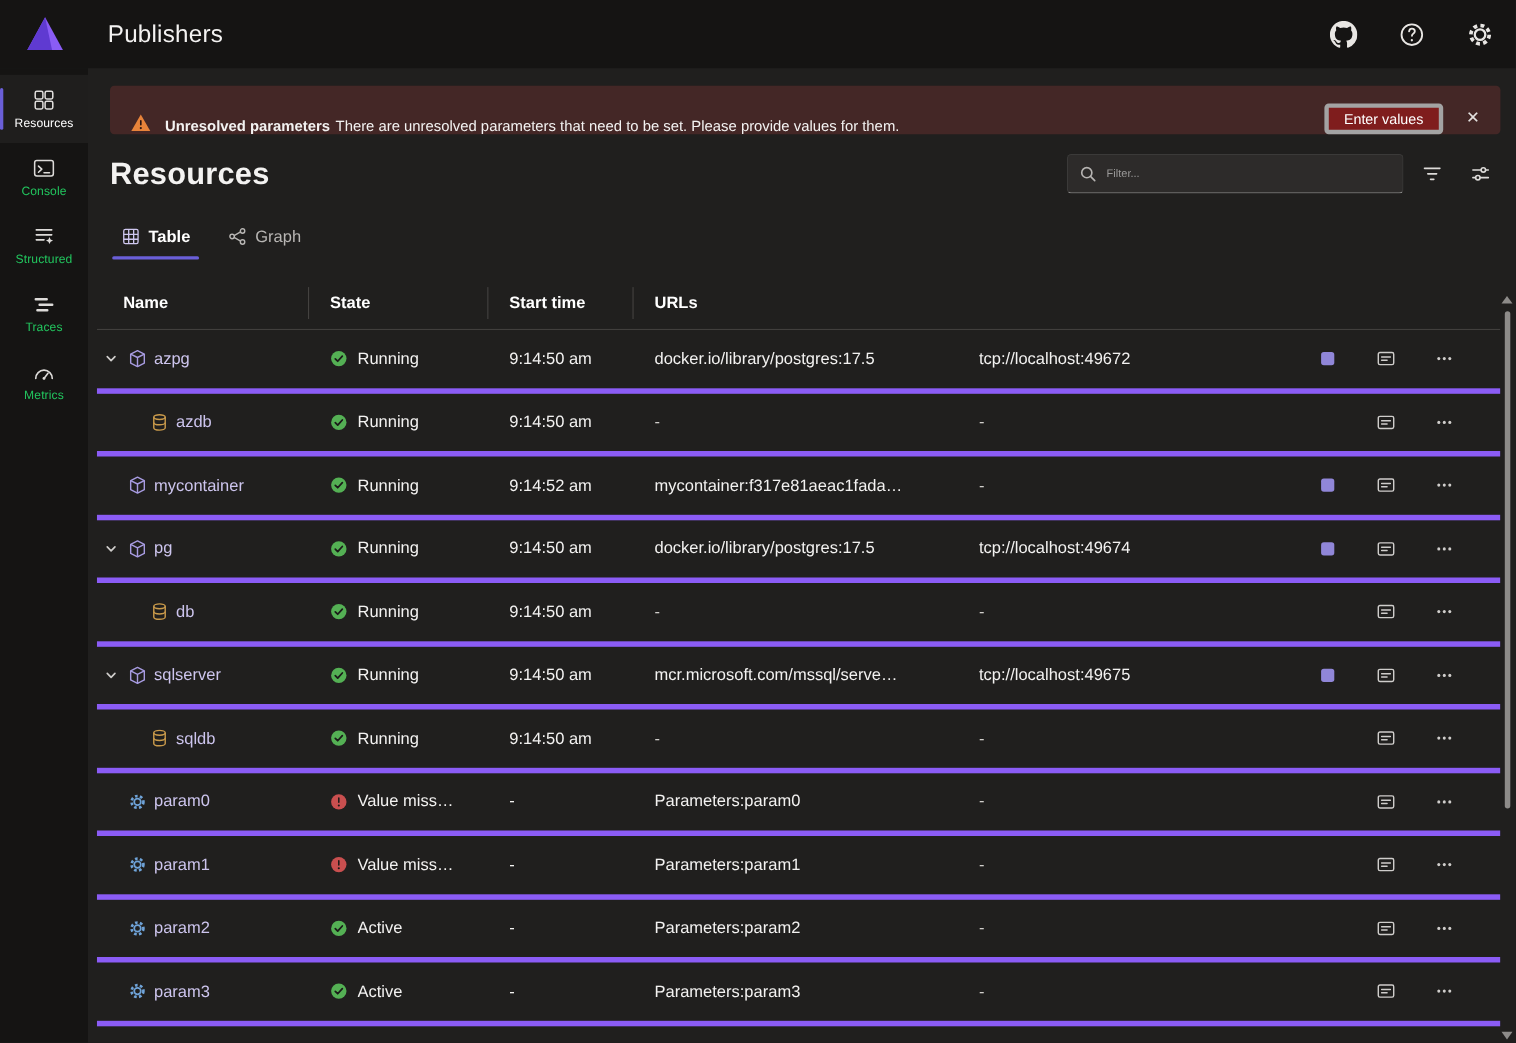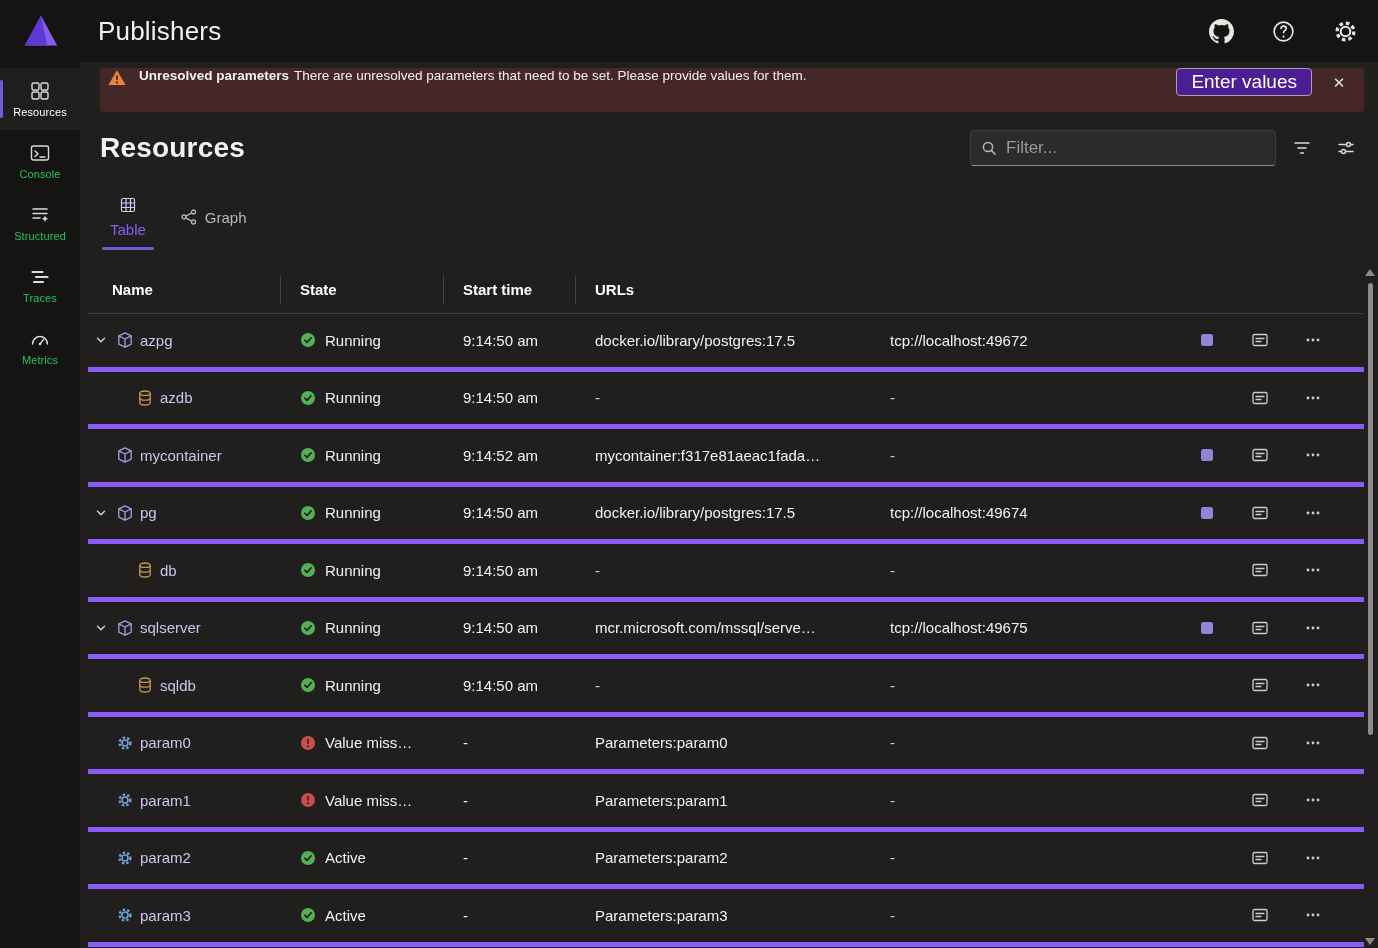--- a/index.html
+++ b/index.html
@@ -4,56 +4,56 @@
 <title>Publishers</title>
 <style>
   * { margin:0; padding:0; box-sizing:border-box; }
   html,body { width:1378px; height:948px; overflow:hidden; background:#201f1e;
     font-family:"Liberation Sans","DejaVu Sans",sans-serif; color:#f3f2f1; }
   .app { width:100%; height:100%; display:flex; flex-direction:column; position:relative; }
 
   
   .topbar { height:62px; background:#151413; display:flex; align-items:center; padding:0 15px 0 22px; flex:0 0 auto; }
   .logo { width:38px; height:40px; display:flex; align-items:center; justify-content:center; }
-  .topbar-title { font-size:26px; font-weight:400; margin-left:38px; letter-spacing:.2px; }
+  .topbar-title { font-size:22px; font-weight:400; margin-left:38px; letter-spacing:.2px; }
   .topbar-right { margin-left:auto; display:flex; align-items:center; gap:26px; }
   .icon-btn { width:36px; height:36px; border:none; background:transparent; display:flex; align-items:center; justify-content:center; cursor:pointer; border-radius:4px; }
 
   
   .shell { flex:1; display:flex; min-height:0; }
   .sidebar { width:80px; background:#151413; flex:0 0 auto; padding-top:6px; }
   .side-item { position:relative; height:62px; display:flex; flex-direction:column; align-items:center; justify-content:center; gap:4px; cursor:pointer; color:#22c55e; }
   .side-item .side-label { font-size:11px; letter-spacing:.1px; }
   .side-item.selected { color:#ffffff; background:rgba(255,255,255,0.045); }
   .side-item.selected::before { content:""; position:absolute; left:0; top:12px; bottom:12px; width:3px; border-radius:2px; background:var(--accent,#6a5fd8); }
 
   .main { flex:1; min-width:0; padding:0 14px 0 20px; display:flex; flex-direction:column; }
 
   
-  .banner { margin-top:6px; height:44px; background:var(--banner-background,#442726); border-radius:4px;
-    display:flex; align-items:flex-start; padding:0 10px 0 7px; gap:12px; }
+  .banner { margin-top:16px; height:44px; background:var(--banner-background,#442726); border-radius:4px;
+    display:flex; align-items:flex-end; padding:0 10px 0 18px; gap:12px; }
   .banner-text { font-size:13.5px; }
   .banner-title { font-weight:700; margin-right:5px; }
-  .banner-btn { margin-left:auto; height:28px; padding:0 14px; background:#4c1d95; color:#ffffff; border:1px solid #a3a3a3;
-    border-radius:4px; font-size:19px; font-family:inherit; cursor:pointer; }
+  .banner-btn { margin-left:auto; height:28px; padding:0 14px; background:#7f1d1d; color:#ffffff; border:4px solid #a3a3a3;
+    border-radius:4px; font-size:13px; font-family:inherit; cursor:pointer; }
   .banner-close { width:30px; height:30px; background:transparent; border:none; color:#e3e1df; font-size:15px; cursor:pointer; border-radius:4px; }
 
   
   .page-head { margin-top:18px; display:flex; align-items:center; }
   .page-title { font-size:28px; font-weight:700; letter-spacing:.2px; }
   .head-right { margin-left:auto; display:flex; align-items:center; gap:8px; }
   .searchbox { width:306px; height:36px; background:#2d2b2a; border:1px solid #3b3a39; border-bottom:1px solid #8f8e8d;
     border-radius:4px; display:flex; align-items:center; padding:0 10px; gap:8px; }
-  .searchbox input { flex:1; background:transparent; border:none; outline:none; color:#f3f2f1; font-size:17px; font-family:inherit; }
+  .searchbox input { flex:1; background:transparent; border:none; outline:none; color:#f3f2f1; font-size:10px; font-family:inherit; }
   .searchbox input::placeholder { color:#9b9a99; }
 
   
   .tabs { margin-top:30px; display:flex; gap:26px; padding-left:6px; }
   .tab { position:relative; display:flex; align-items:center; gap:7px; font-size:15px; color:#b8b6b4; padding:0 4px 12px 4px; cursor:pointer; }
-  .tab.selected { color:#8b5cf6; font-weight:400;flex-direction:column; }
+  .tab.selected { color:#ffffff; font-weight:700; }
   .tab.selected::after { content:""; position:absolute; left:-4px; right:-4px; bottom:0; height:3px; border-radius:2px; background:var(--accent,#6a5fd8); }
 
   
   .grid { margin-top:16px; margin-left:-12px; width:1276px; flex:1; min-height:0; overflow:hidden; }
   .grid-header, .row { display:grid; grid-template-columns:192px 163px 132px 295px 293px auto; align-items:center; }
   .grid-header { height:48px; border-bottom:1px solid #413f3d; }
   .hcell { position:relative; font-size:15px; font-weight:600; color:#ffffff; padding-left:20px; height:100%; display:flex; align-items:center; white-space:nowrap; }
   .hcell:first-child { padding-left:24px; }
   .hcell + .hcell::before { content:""; position:absolute; left:0; top:9px; bottom:9px; width:1px; background:#444240; }
   .row { height:57.5px; border-bottom:5px solid #8b5cf6; cursor:pointer; }

